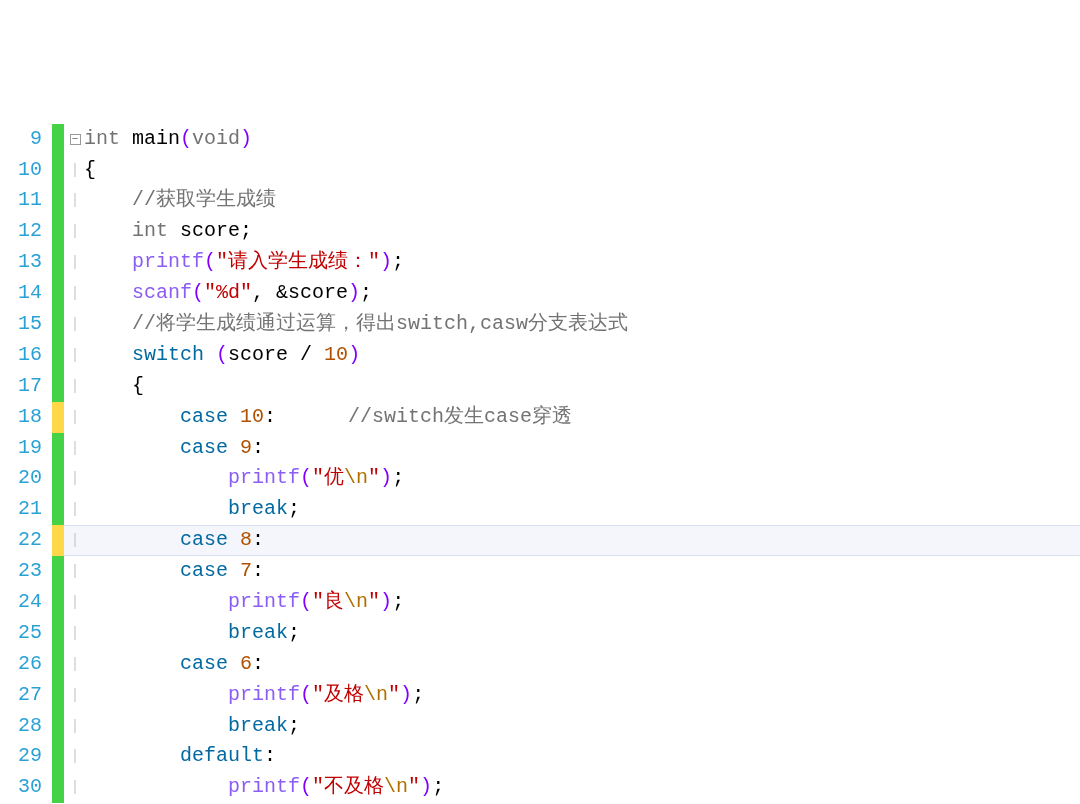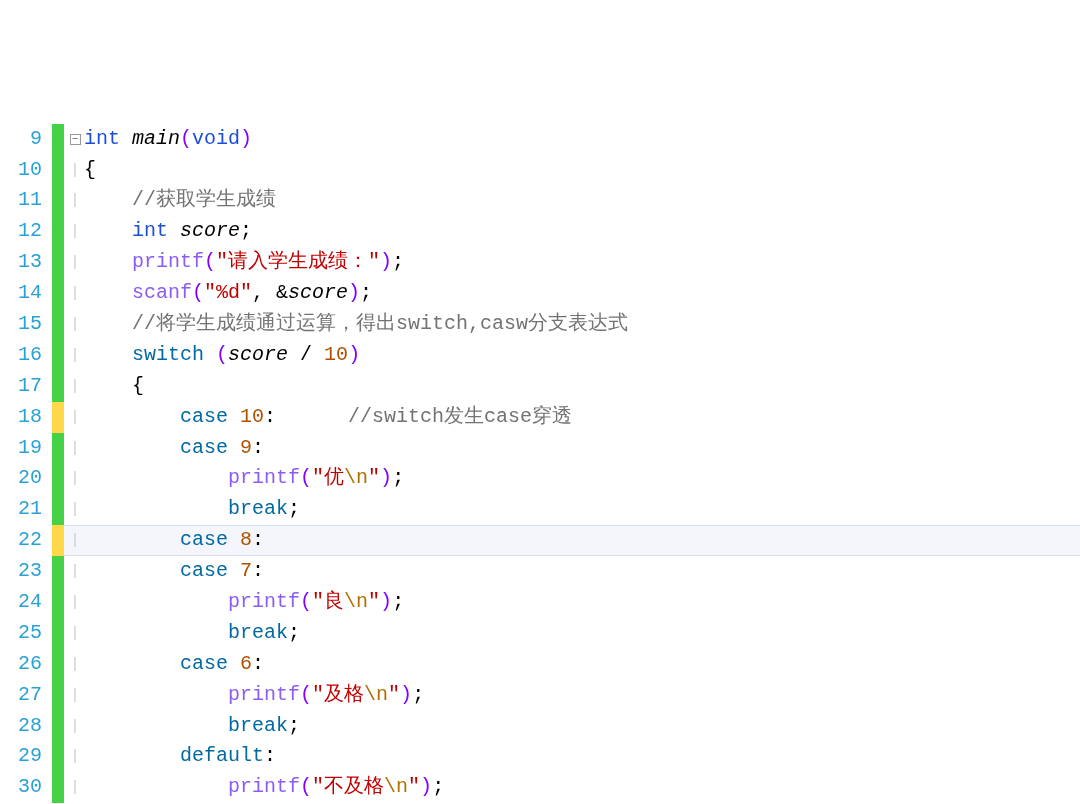--- a/index.html
+++ b/index.html
@@ -54,23 +54,23 @@
     position: absolute;
     left: -100px;
     right: 0;
     height: 30.9px;
     background: #f4f6fb;
     border-top: 1px solid #d6dff0;
     border-bottom: 1px solid #d6dff0;
     z-index: -1;
   }
   .kw { color: #0369a1; }
-  .type { color: #1d4ed8; }
+  .type { color: #737373; }
   .ident { color: #8b5cf6; }
-  .identdark { color: #000000; font-style: italic; }
+  .identdark { color: #000000; }
   .paren { color: #8000ff; }
   .str { color: #c00000; }
   .esc { color: #b07000; }
   .cmt { color: #737373; }
   .black { color: #000000; }
   .num { color: #b05000; }
   .guide { color: #c8c8c8; }
 </style>
 </head>
 <body>

